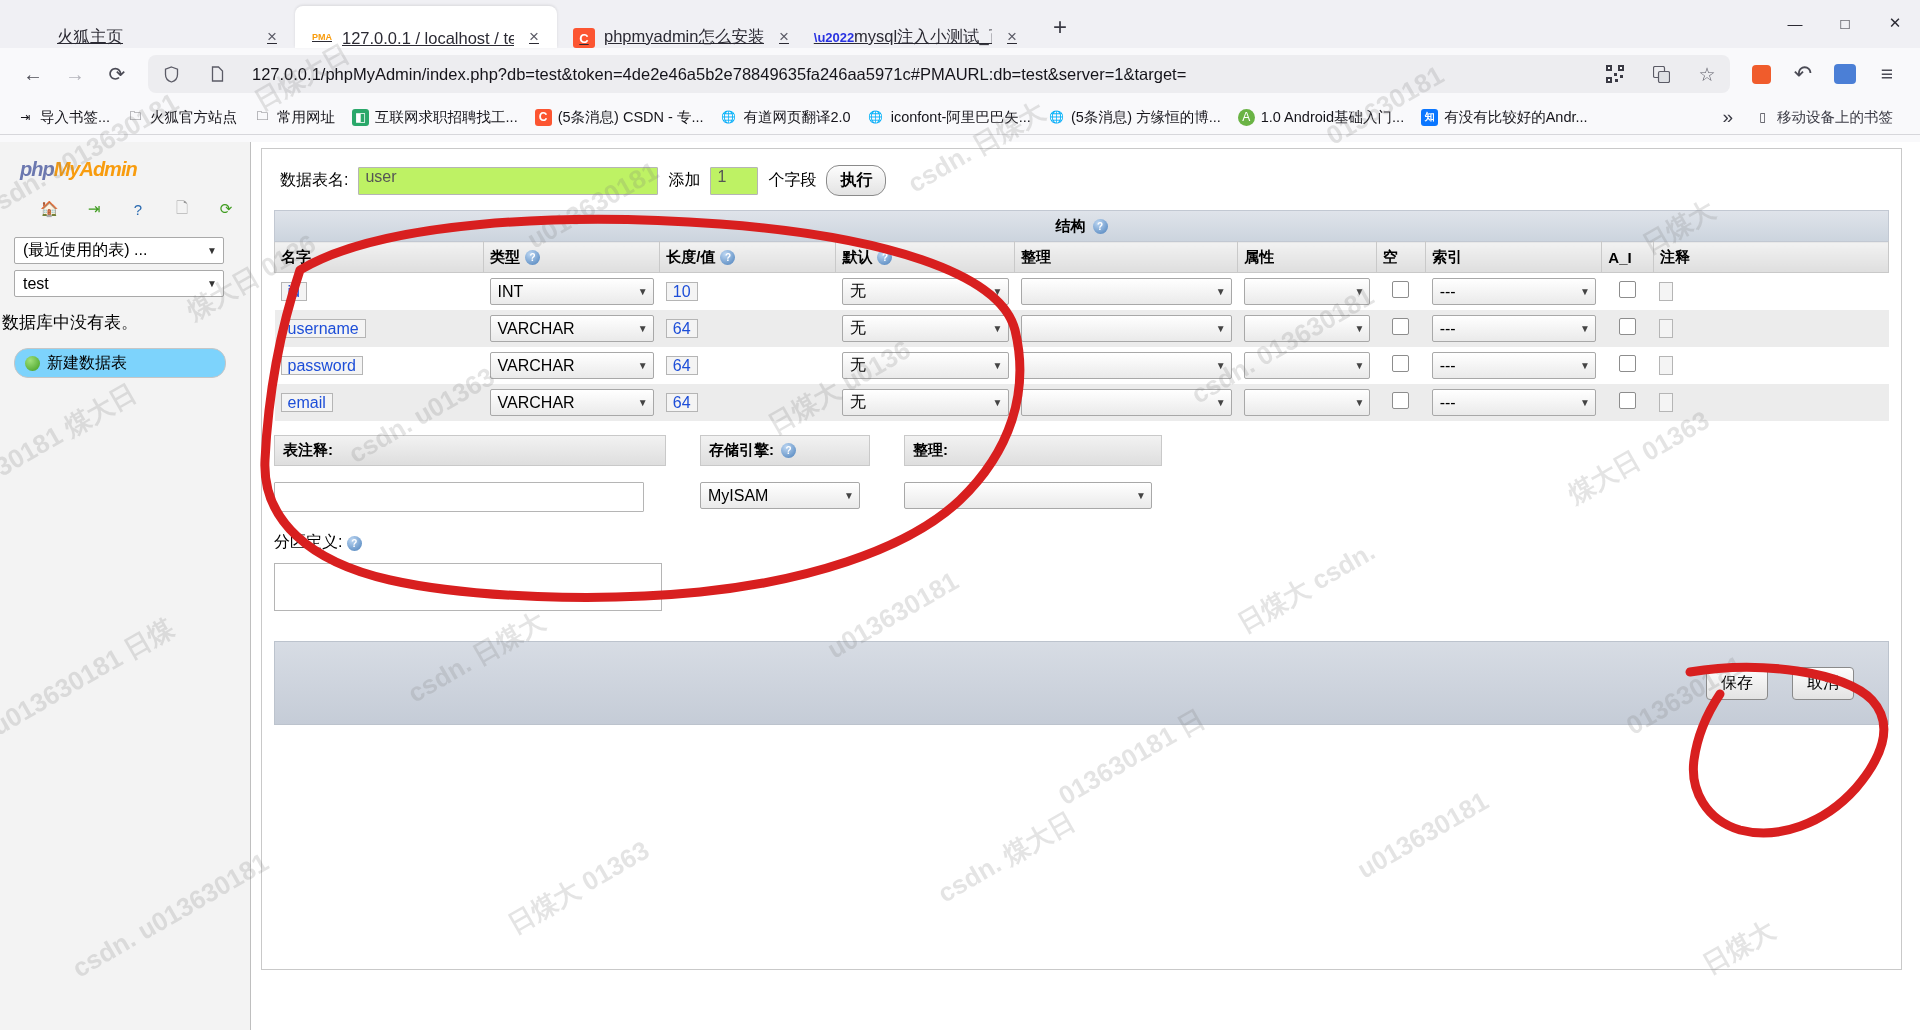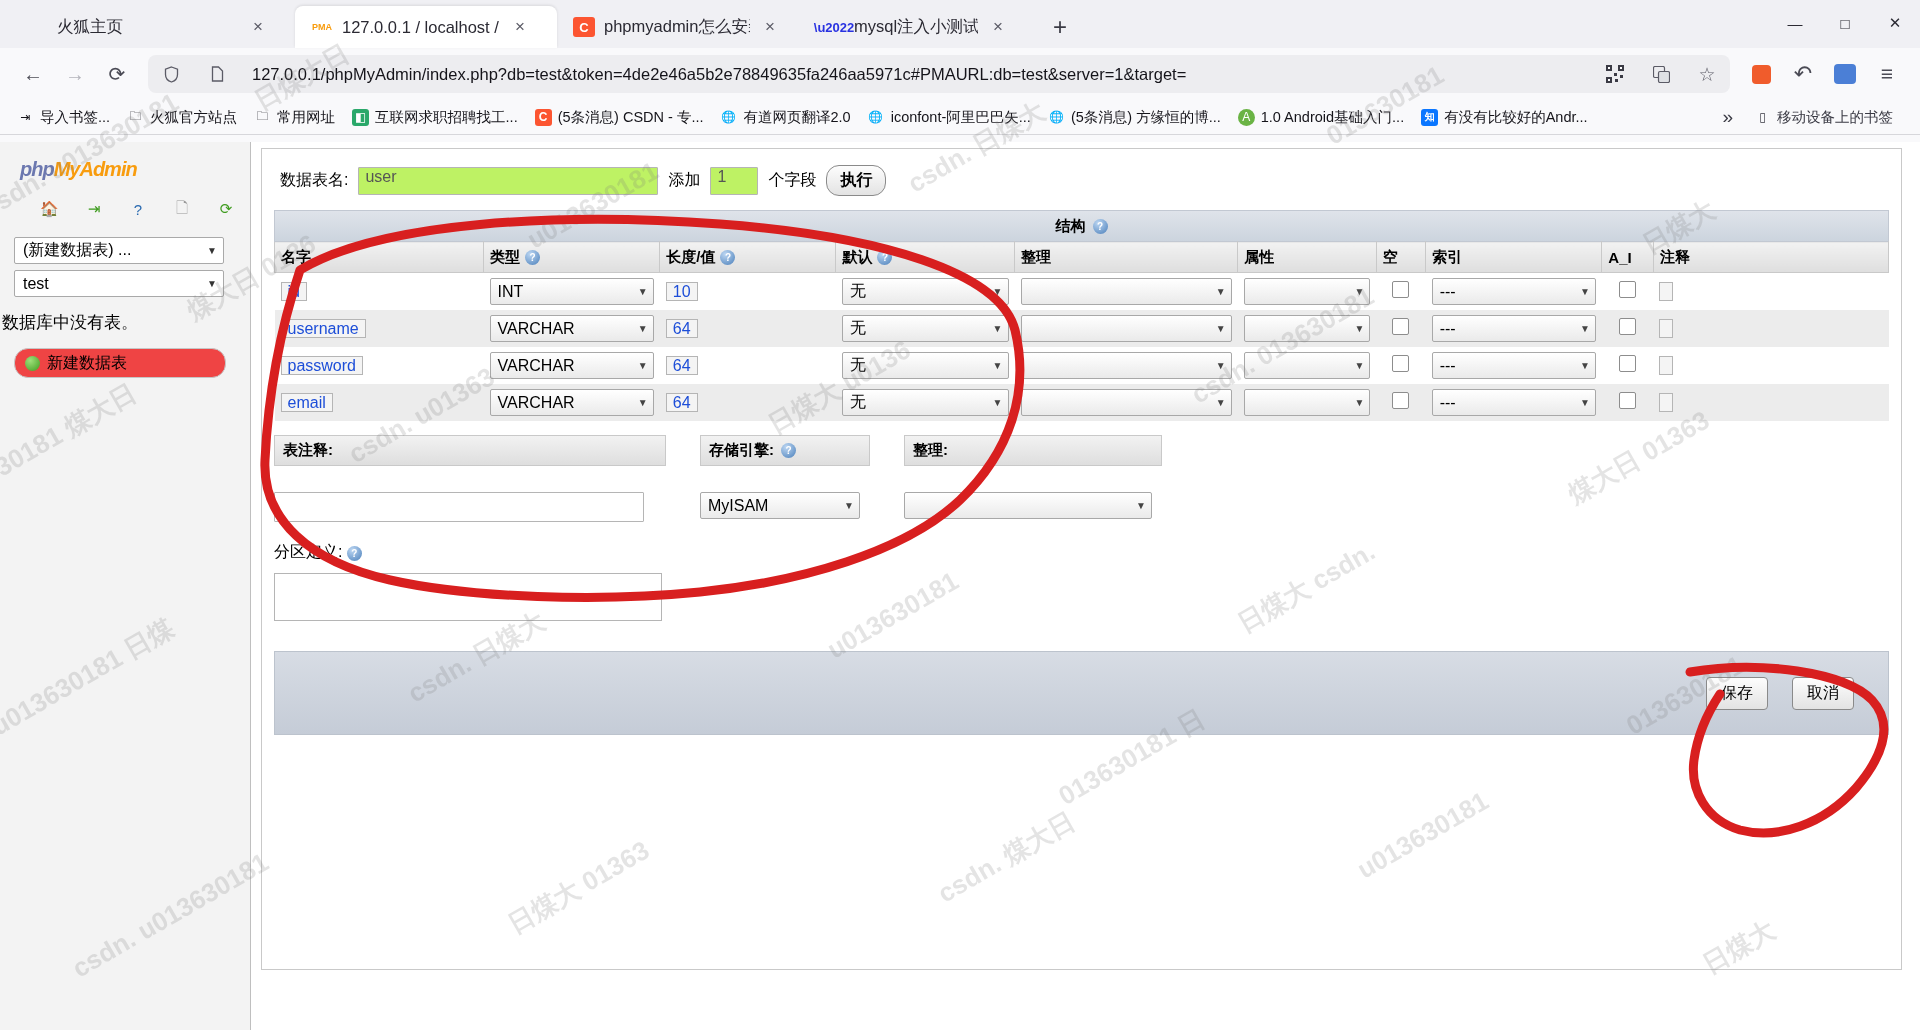--- a/index.html
+++ b/index.html
@@ -6,24 +6,24 @@
   body{
     width:1920px;height:1030px;overflow:hidden;
     font-family:"Liberation Sans","DejaVu Sans",sans-serif;
     background:#ffffff;
     position:relative;
   }
   
   .browser{position:absolute;left:0;top:0;width:1920px;height:1030px;background:#f9f9fb;}
   .tabstrip{position:relative;height:48px;background:#f0f0f4;display:flex;align-items:flex-end;padding:0 0 0 0;}
   .tab{
-    height:42px;display:flex;align-items:center;gap:9px;
-    padding:0 26px 0 16px;border-radius:8px 8px 0 0;
+    height:42px;display:flex;align-items:flex-end;gap:9px;
+    padding:0 12px 0 16px;border-radius:8px 8px 0 0;
     font-size:16.5px;color:#2b2a33;position:relative;
-    max-width:330px;box-sizing:border-box;
+    max-width:330px;box-sizing:border-box;text-decoration:underline;
   }
   .tab.active{background:#ffffff;box-shadow:0 -1px 3px rgba(0,0,0,.10);}
   .tab .fav{width:22px;height:22px;flex:0 0 22px;display:flex;align-items:center;justify-content:center;font-size:13px;}
   .tab .ttl{white-space:nowrap;overflow:hidden;text-overflow:clip;flex:1 1 auto;}
   .tab .tabclose{width:22px;height:22px;flex:0 0 22px;display:flex;align-items:center;justify-content:center;color:#5b5b66;font-size:17px;}
   .tab-t1{width:285px;}
   .tab-t2{width:262px;}
   .tab-t3{width:250px;}
   .tab-t4{width:228px;}
   .newtab{width:34px;height:34px;margin-left:8px;margin-bottom:4px;display:flex;align-items:center;justify-content:center;font-size:24px;color:#3a3a44;}
@@ -58,21 +58,21 @@
   .pma-select{
     width:210px;margin:6px 0 0 14px;height:27px;box-sizing:border-box;
     border:1px solid #a9a9a9;background:#fff;border-radius:2px;
     display:flex;align-items:center;justify-content:space-between;padding:0 6px 0 8px;
     font-size:16px;color:#000;
   }
   .pma-select .cv{font-size:10px;color:#333;}
   .pma-note{padding:14px 0 0 2px;font-size:17px;color:#000;}
   .pma-newtable{
     margin:14px 0 0 14px;width:212px;height:30px;box-sizing:border-box;
-    border:1px solid #c6c6c6;border-radius:14px;background:#ef4444;
+    border:1px solid #c6c6c6;border-radius:14px;background:#7dd3fc;
     display:flex;align-items:center;gap:7px;padding-left:10px;font-size:16px;color:#000;
   }
   .dot-green{width:15px;height:15px;border-radius:50%;background:radial-gradient(circle at 35% 30%,#9fe07a,#3f9c1f);flex:0 0 15px;}
 
   .main{flex:1 1 auto;position:relative;background:#fff;padding:0;}
   .mainbox{position:absolute;left:10px;top:6px;right:18px;bottom:60px;border:1px solid #c9c9c9;background:#fff;}
 
   .rowtop{display:flex;align-items:center;gap:10px;padding:16px 0 10px 18px;font-size:16px;color:#000;}
   .inp{border:1px solid #b5b5b5;background:#bef264;height:28px;box-sizing:border-box;padding:0 6px;font-size:16px;color:#555;border-radius:1px;}
   .inp.tablename{width:300px;color:#555;}
@@ -107,21 +107,21 @@
   }
   .sel .cv{font-size:10px;color:#444;}
   .sel.empty span.lbl{color:#000;}
   .chk{width:15px;height:15px;border:1px solid #8d8d8d;background:#fff;border-radius:2px;display:inline-block;}
 
   .bottomrow{display:flex;gap:34px;padding:14px 0 0 12px;}
   .bcol .blabel{
     background:linear-gradient(#f2f2f2,#dedede);border:1px solid #c9c9c9;
     font-size:15px;font-weight:bold;color:#000;padding:5px 8px;display:flex;align-items:center;gap:7px;box-sizing:border-box;
   }
-  .bcol .bfield{padding-top:26px;}
+  .bcol .bfield{padding-top:16px;}
   .w-comment{width:392px;}
   .w-engine{width:170px;}
   .w-collation{width:258px;}
   .inp.comment{width:370px;height:30px;background:#fff;border:1px solid #b5b5b5;}
   .sel.engine{width:160px;}
   .sel.collation{width:248px;}
   .partition{padding:16px 0 0 12px;}
   .partition .blabel{width:392px;}
   .partition textarea{
     margin-top:10px;width:388px;height:48px;border:1px solid #b5b5b5;background:#fff;resize:none;
@@ -281,21 +281,21 @@
         <span class="php">php</span><span class="my">My</span><span class="admin">Admin</span>
       </div>
       <div class="pma-icons">
         <span class="pma-ic" style="color:#3f7a2a;">🏠</span>
         <span class="pma-ic" style="color:#3f9c1f;">⇥</span>
         <span class="pma-ic" style="color:#2a6ab0;">?</span>
         <span class="pma-ic" style="color:#999;">🗋</span>
         <span class="pma-ic" style="color:#3f9c1f;">⟳</span>
       </div>
       <div class="pma-select">
-        <span>(新建数据表) ...</span>
+        <span>(最近使用的表) ...</span>
         <span class="cv">▼</span>
       </div>
       <div class="pma-select">
         <span>test</span>
         <span class="cv">▼</span>
       </div>
       <div class="pma-note">数据库中没有表。</div>
       <div class="pma-newtable">
         <span class="dot-green"></span>
         <span>新建数据表</span>

